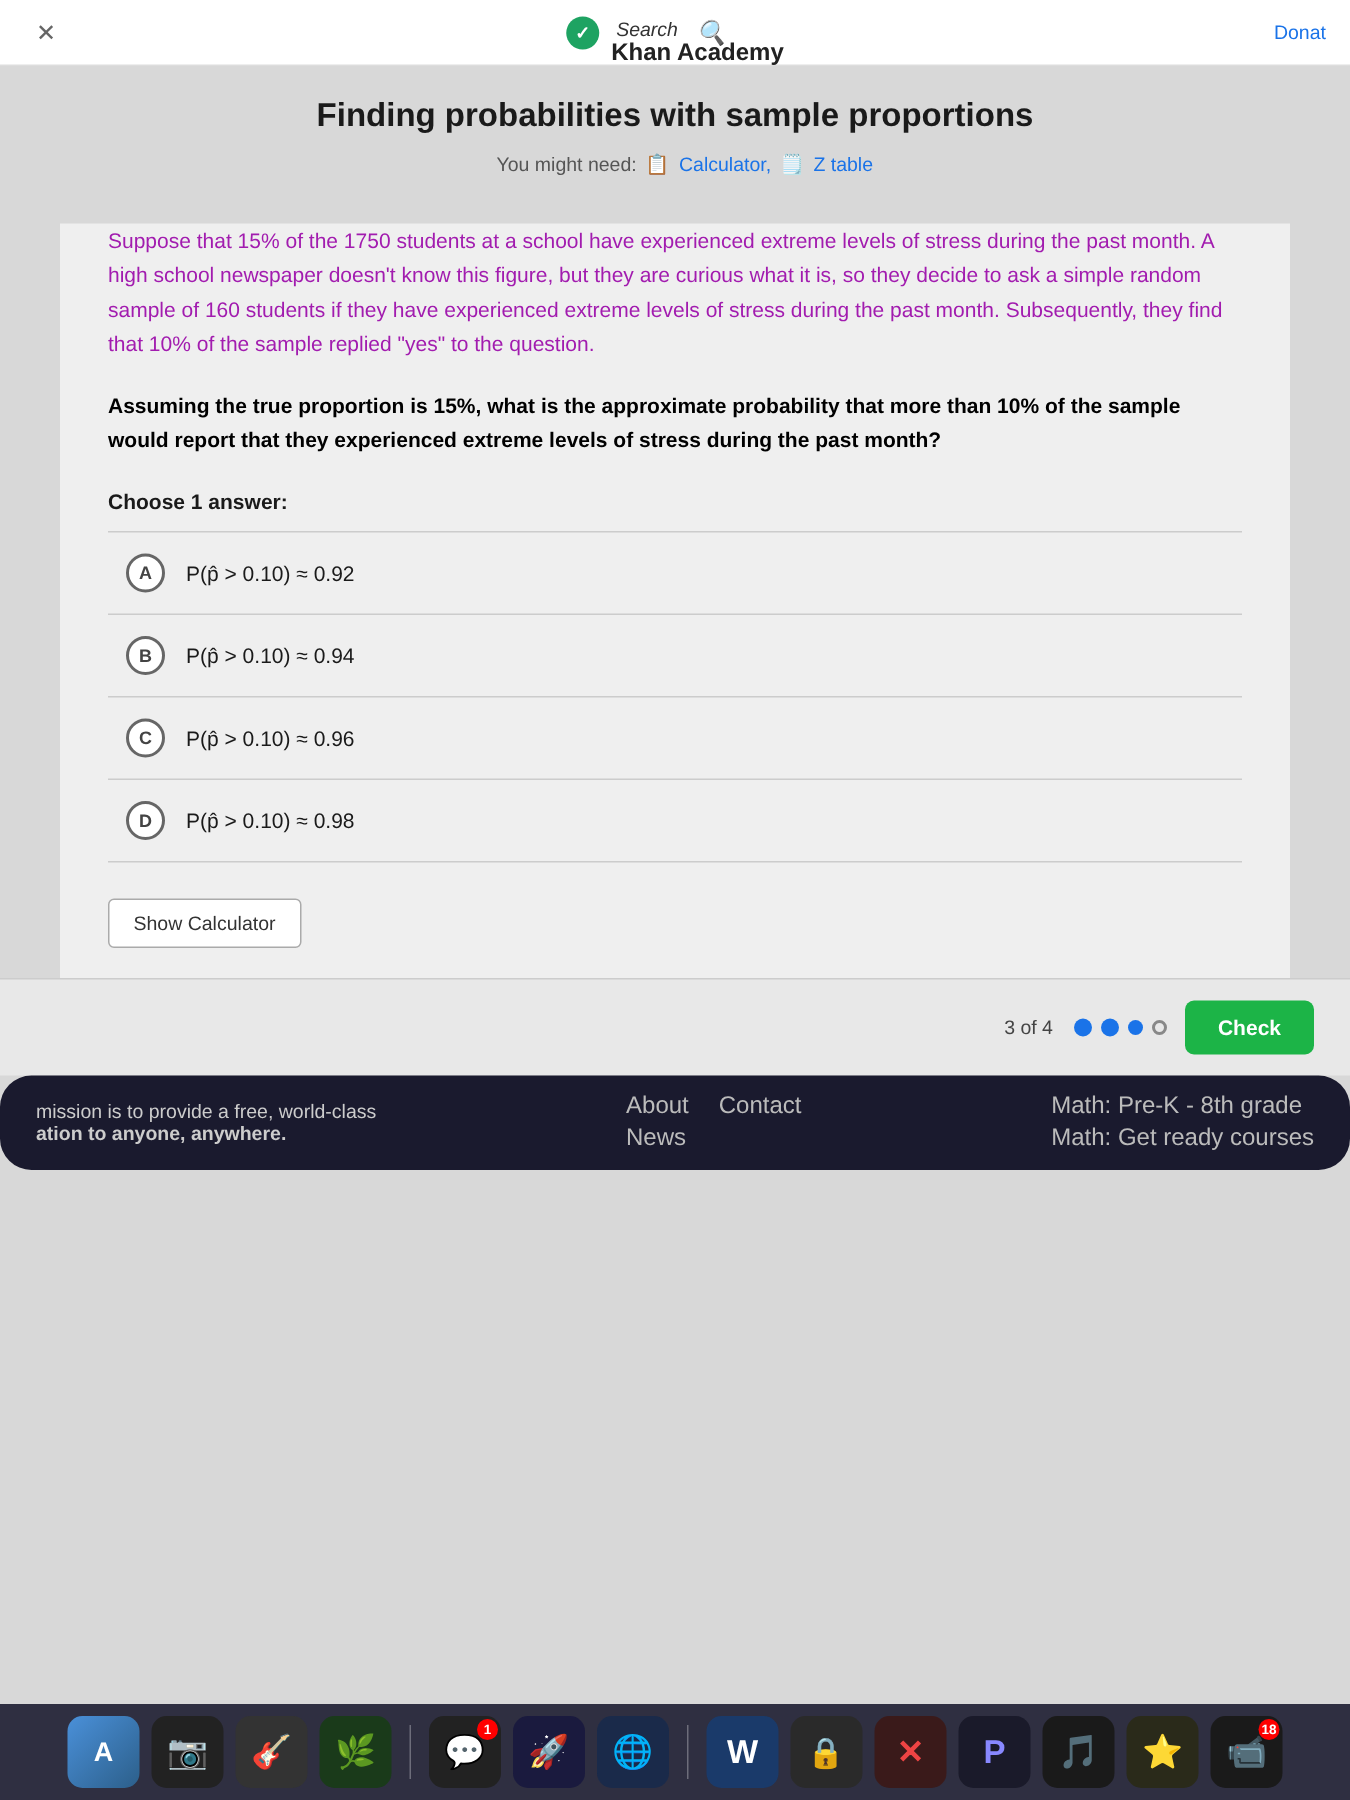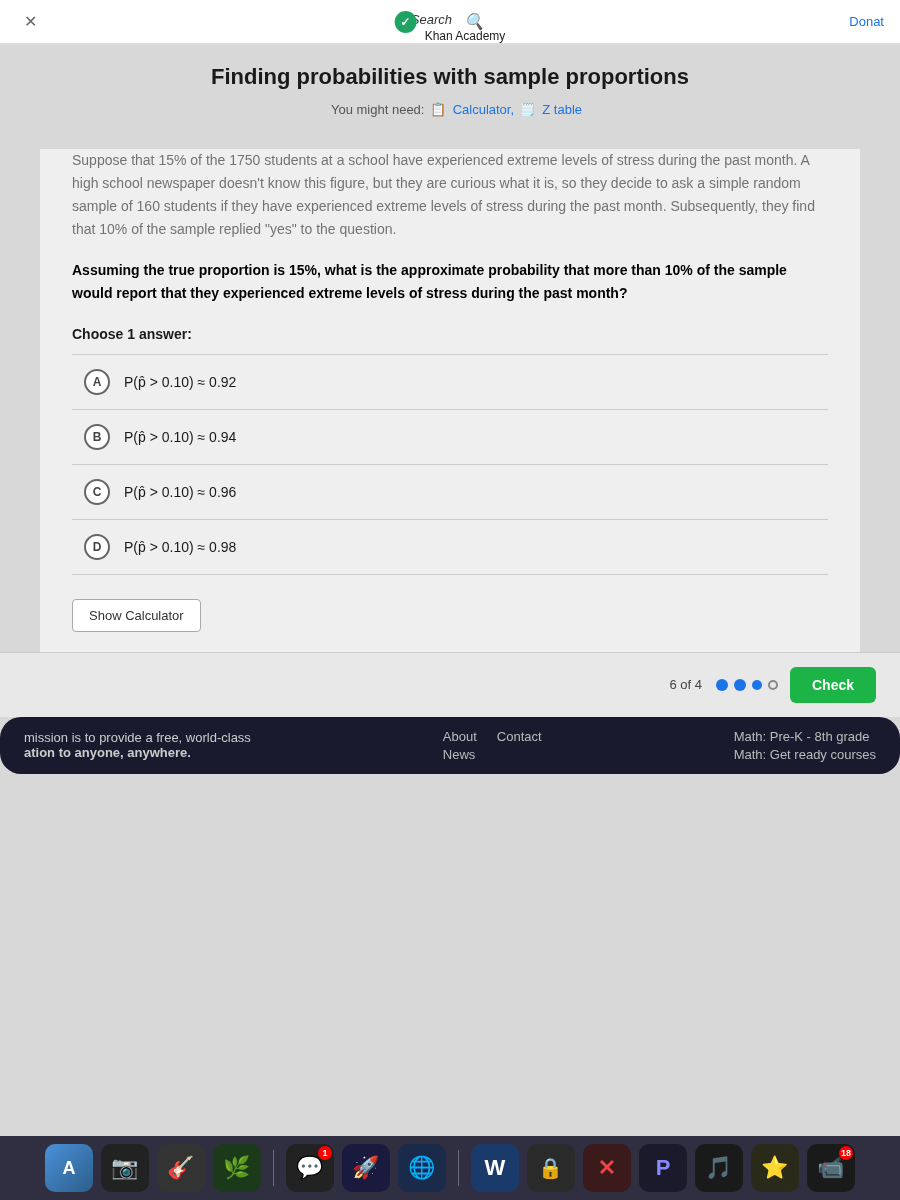--- a/index.html
+++ b/index.html
@@ -42,22 +42,22 @@
       background: #1ea362;
       border-radius: 50%;
       display: flex;
       align-items: center;
       justify-content: center;
       color: white;
       font-size: 12px;
       font-weight: bold;
     }
     .site-title {
-      font-size: 12px;
-      font-weight: 400;
+      font-size: 16px;
+      font-weight: 700;
       color: #222;
       margin-top: 28px;
     }
     .top-bar-right {
       font-size: 13px;
       color: #1a73e8;
       font-weight: 500;
     }
 
     
@@ -87,21 +87,21 @@
       font-size: 13px;
       display: flex;
       align-items: center;
       gap: 3px;
     }
 
     
     .problem-text {
       font-size: 14px;
       line-height: 1.65;
-      color: #737373;
+      color: #a21caf;
       margin-bottom: 18px;
     }
 
     .question-text {
       font-size: 14px;
       font-weight: 700;
       line-height: 1.65;
       color: #000000;
       margin-bottom: 20px;
     }
@@ -223,21 +223,21 @@
     .footer-links {
       display: flex;
       gap: 20px;
     }
     .footer-link-col {
       display: flex;
       flex-direction: column;
       gap: 3px;
     }
     .footer-link {
-      font-size: 13px;
+      font-size: 16px;
       color: #bbb;
     }
     .footer-right-col {
       display: flex;
       flex-direction: column;
       gap: 3px;
     }
 
     
     .dock {
@@ -381,21 +381,21 @@
 
     </div>
 
     
     <button class="show-calculator-btn">Show Calculator</button>
 
   </div>
 
   <div class="progress-bar-section">
     <div class="progress-dots">
-      <span style="margin-right:8px;font-size:13px;color:#444;">6 of 4</span>
+      <span style="margin-right:8px;font-size:13px;color:#444;">3 of 4</span>
       <div class="dot active"></div>
       <div class="dot active"></div>
       <div class="dot" style="background:#1a73e8;"></div>
       <div class="dot empty"></div>
     </div>
     <button class="check-btn">Check</button>
   </div>
 
   <div class="footer-bar">
     <div>

